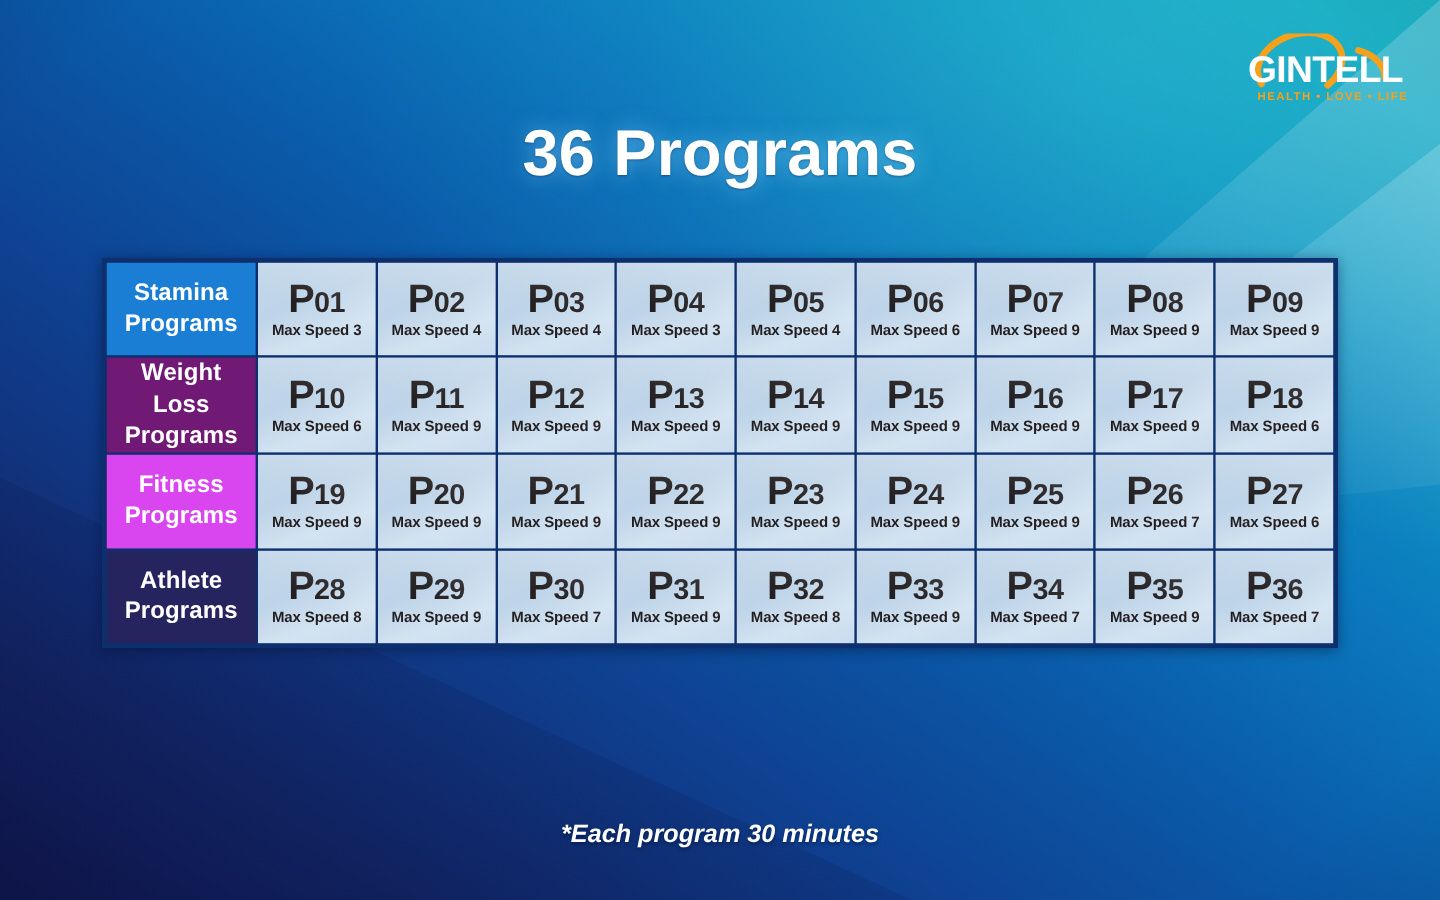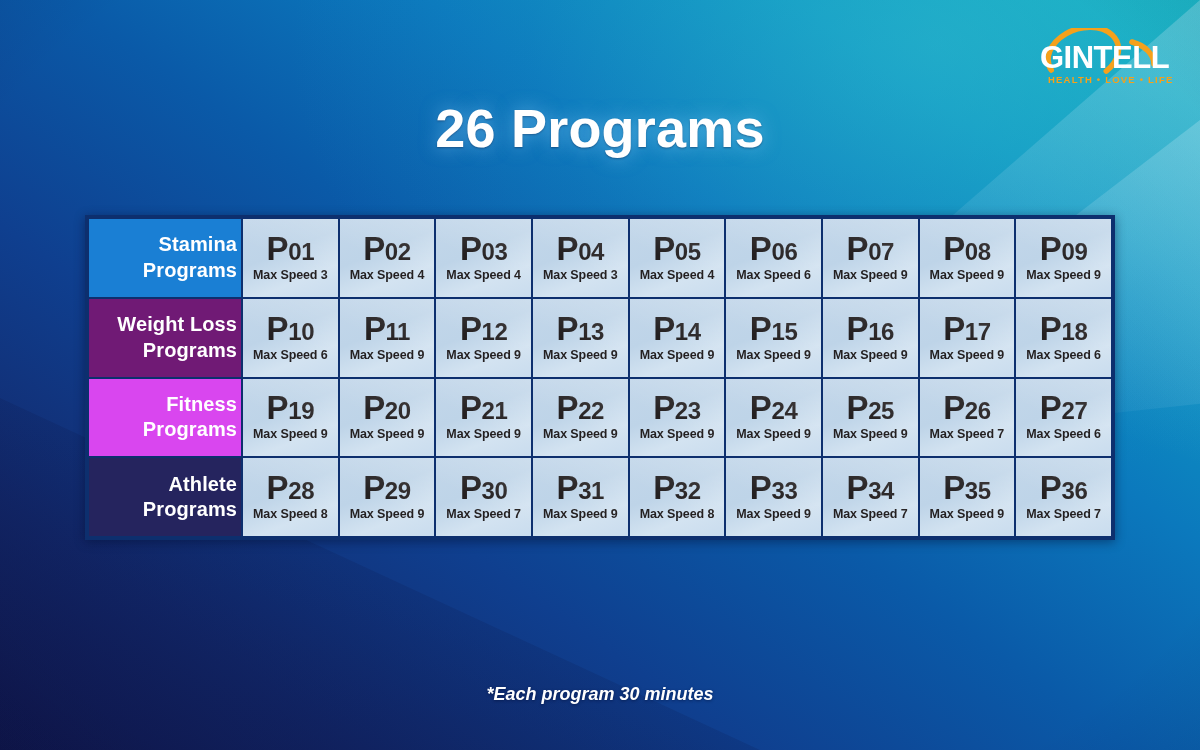--- a/index.html
+++ b/index.html
@@ -83,26 +83,26 @@
   }
   #program-table {
     width:100%; height:100%;
     border-collapse:separate;
     border-spacing:2px;
     table-layout:fixed;
   }
   #program-table tr { height:25%; }
 
   th.row-header {
-    width:152px;
+    width:124px;
     color:#ffffff;
     font-size:20px;
     font-weight:bold;
     line-height:1.28;
-    text-align:right;
+    text-align:center;
     vertical-align:middle;
     padding:0 4px;
     letter-spacing:.1px;
   }
   th.row-header span { display:block; }
 
   td.cell {
     background:linear-gradient(158deg,#c3d7ea 0%, #bed4e8 42%, #d3e3f1 72%, #c9dcee 100%);
     text-align:center;
     vertical-align:middle;
@@ -131,21 +131,21 @@
     content:"";
     position:absolute; inset:0;
     background:linear-gradient(205deg, rgba(255,255,255,.22) 0%, rgba(255,255,255,0) 55%);
     pointer-events:none;
   }
 
   
   #footnote {
     position:absolute; top:684px; left:0; width:1200px;
     text-align:center;
-    font-size:18px;
+    font-size:21px;
     font-style:italic;
     font-weight:bold;
     color:#ffffff;
     text-shadow:0 1px 3px rgba(0,15,55,.55);
   }
 </style>
 </head>
 <body>
 
 <div id="bg-base"></div>
@@ -158,21 +158,21 @@
 <div id="logo">
   <svg viewBox="0 0 146 62" xmlns="http://www.w3.org/2000/svg" aria-hidden="true">
 
     <path d="M14 34 A 36 26 0 1 1 66 52" fill="none" stroke="#f5a11b" stroke-width="5.5" stroke-linecap="round" transform="rotate(-18 40 34)"></path>
     <path d="M96 14 A 34 24 0 0 1 118 36" fill="none" stroke="#f5a11b" stroke-width="5.5" stroke-linecap="round"></path>
     <text x="4" y="40" font-family="'Liberation Sans', sans-serif" font-size="31" font-weight="bold" fill="#ffffff" letter-spacing="-0.5">GINTELL</text>
     <text x="12" y="55" font-family="'Liberation Sans', sans-serif" font-size="9.5" font-weight="bold" fill="#f5a11b" letter-spacing="1.2">HEALTH • LOVE • LIFE</text>
   </svg>
 </div>
 
-<h1 id="title">26 Programs</h1>
+<h1 id="title">36 Programs</h1>
 
 <div id="table-wrap">
   <table id="program-table">
     <tbody>
         <tr>
           <th class="row-header" style="background: rgb(26, 127, 212);">
             <span>Stamina</span>
             <span>Programs</span>
           </th>
           <td class="cell">

